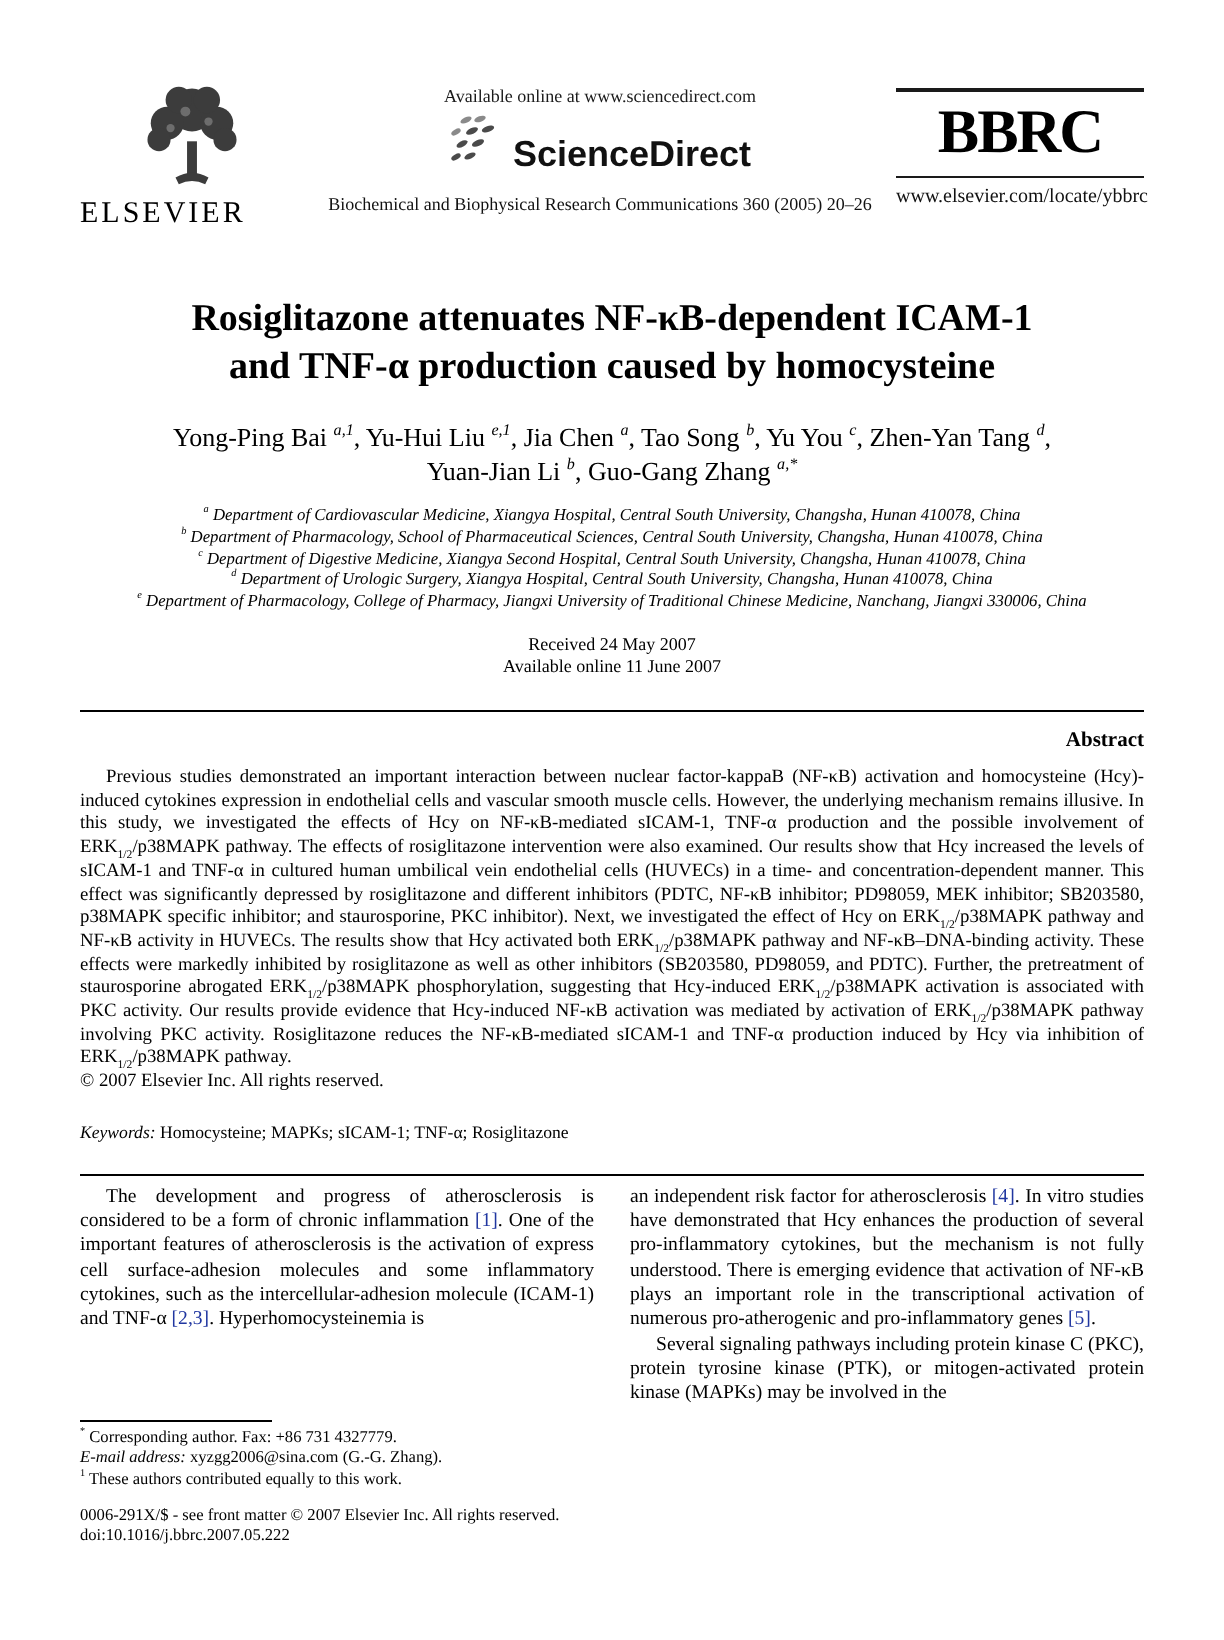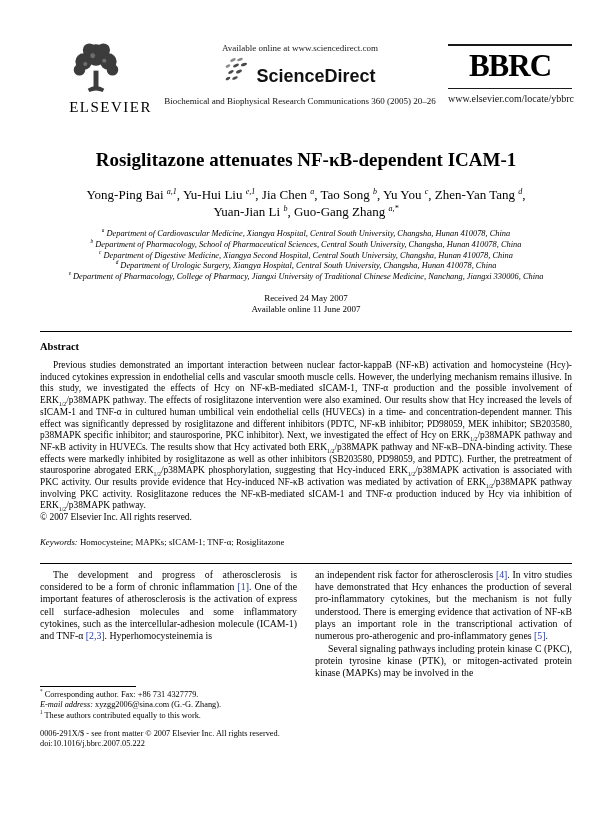--- a/index.html
+++ b/index.html
@@ -9,42 +9,42 @@
     margin:0 auto;
     background:#ffffff;
     box-sizing:border-box;
     padding:40px 40px 12px 40px;
     font-family:"Liberation Serif","DejaVu Serif",serif;
     color:#000;
     overflow:hidden;
   }
   
   .masthead{display:flex;justify-content:space-between;align-items:flex-start;height:80px;}
-  .elsevier-block{width:112px;text-align:right;}
+  .elsevier-block{width:112px;text-align:left;}
   .elsevier-block svg{display:block;margin:0 auto;}
   .elsevier-label{font-size:15px;letter-spacing:1.5px;margin-top:1px;}
   .center-block{flex:1;text-align:center;padding-top:3px;}
   .avail-line{font-size:9px;font-family:Liberation Serif, serif;color:#1a1a1a;}
   .sd-row{display:inline-flex;align-items:flex-end;gap:4px;margin-top:4px;}
   .sd-text{font-size:18px;font-weight:600;font-family:"Liberation Sans","DejaVu Sans",sans-serif;color:#111;}
   .journal-line{font-size:9px;margin-top:9px;color:#111;}
   .bbrc-block{width:124px;text-align:center;}
   .bbrc-rule{border:none;border-top:2px solid #1a1a1a;margin:4px 0 0 0;}
   .bbrc-rule.thin{border-top-width:1.6px;margin-top:2px;}
   .bbrc-text{font-size:31px;font-weight:bold;letter-spacing:-1px;line-height:1.3;font-family:"Liberation Serif","DejaVu Serif",serif;}
   .locate-url{font-size:10px;margin-top:4px;color:#111;}
   
   .title{margin:28px 0 0 0;text-align:center;font-size:19px;font-weight:bold;line-height:24px;}
   .authors{margin-top:14px;text-align:center;font-size:13px;line-height:17px;}
   .authors sup{font-style:italic;}
   .affils{margin-top:9px;text-align:center;font-style:italic;font-size:8.4px;line-height:10.8px;}
   .dates{margin-top:10px;text-align:center;font-size:9px;line-height:11.5px;}
   .rule{border:none;border-top:1.3px solid #000;margin:15px 0 0 0;}
   
-  .abstract-h{margin:9px 0 0 0;font-size:10.5px;font-weight:bold;}
+  .abstract-h{margin:9px 0 0 0;font-size:10.5px;font-weight:bold;text-align:right;}
   .abstract-p{margin:8px 0 0 0;font-size:9.4px;line-height:11.7px;text-align:justify;text-indent:13px;}
   .copyright-line{margin:0;font-size:9.4px;line-height:11.7px;}
   .keywords{margin-top:13px;font-size:8.8px;line-height:11px;}
   
   .columns{display:flex;gap:18px;margin-top:5px;min-height:152px;}
   .col{flex:1;font-size:9.8px;line-height:12.3px;text-align:justify;}
   .col p{margin:0;}
   .col p.indent{text-indent:13px;}
   .col-left{position:relative;}
   .footnotes{position:absolute;left:0;right:0;bottom:0;font-size:8.3px;line-height:10.3px;text-align:left;}
@@ -115,20 +115,21 @@
     <div class="bbrc-block">
       <hr class="bbrc-rule">
       <div class="bbrc-text">BBRC</div>
       <hr class="bbrc-rule thin">
       <div class="locate-url">www.elsevier.com/locate/ybbrc</div>
     </div>
   </div>
 
   <h1 class="title">
     <div>Rosiglitazone attenuates NF-κB-dependent ICAM-1</div>
+    <div>and TNF-α production caused by homocysteine</div>
   </h1>
 
   <div class="authors">
     <div>Yong-Ping Bai <sup>a,1</sup>, Yu-Hui Liu <sup>e,1</sup>, Jia Chen <sup>a</sup>, Tao Song <sup>b</sup>, Yu You <sup>c</sup>, Zhen-Yan Tang <sup>d</sup>,</div>
     <div>Yuan-Jian Li <sup>b</sup>, Guo-Gang Zhang <sup>a,*</sup></div>
   </div>
 
   <div class="affils">
     <div><sup>a</sup> Department of Cardiovascular Medicine, Xiangya Hospital, Central South University, Changsha, Hunan 410078, China</div>
     <div><sup>b</sup> Department of Pharmacology, School of Pharmaceutical Sciences, Central South University, Changsha, Hunan 410078, China</div>

